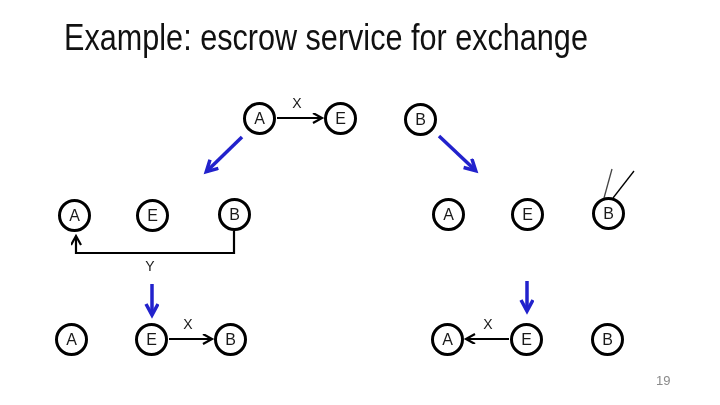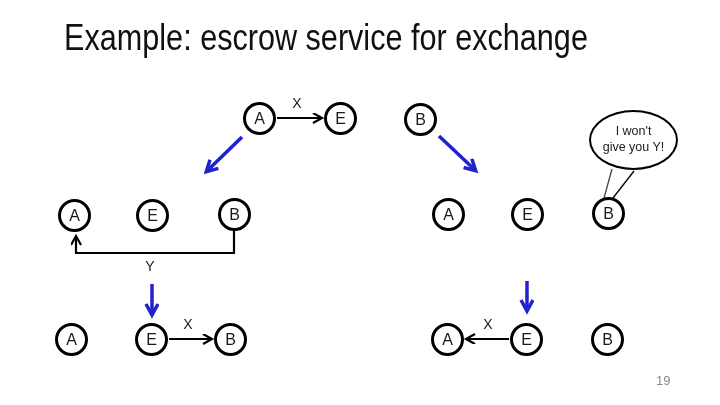--- a/index.html
+++ b/index.html
@@ -102,24 +102,20 @@
 
   <div class="node" style="left:432px; top:198px;">
     <span>A</span>
   </div>
   <div class="node" style="left:511px; top:198px;">
     <span>E</span>
   </div>
   <div class="node" style="left:592px; top:197px;">
     <span>B</span>
   </div>
-  <div class="speech-bubble">
-    <span>I won't</span>
-    <span>give you Y!</span>
-  </div>
 
   <div class="node" style="left:431px; top:323px;">
     <span>A</span>
   </div>
   <div class="node" style="left:510px; top:323px;">
     <span>E</span>
   </div>
   <div class="node" style="left:591px; top:323px;">
     <span>B</span>
   </div>

